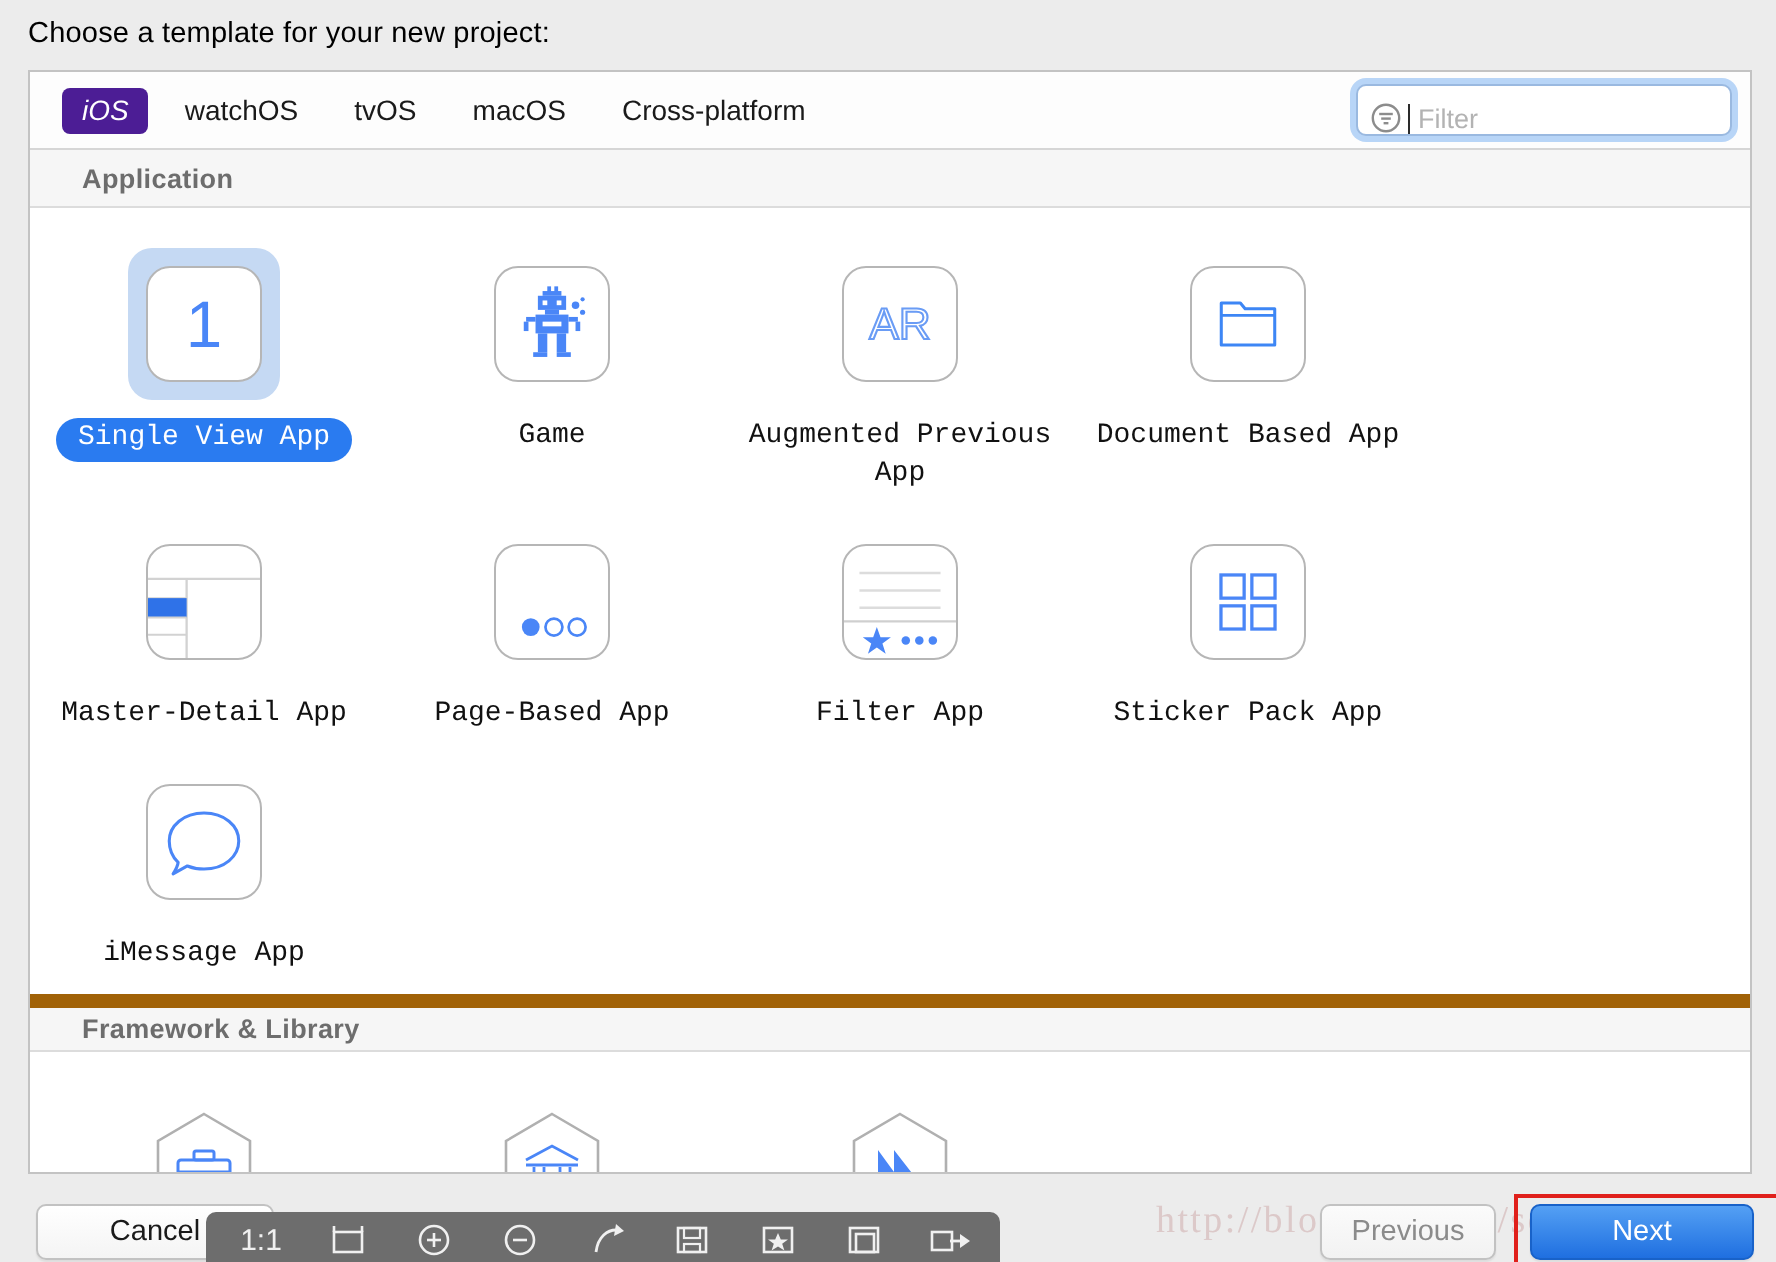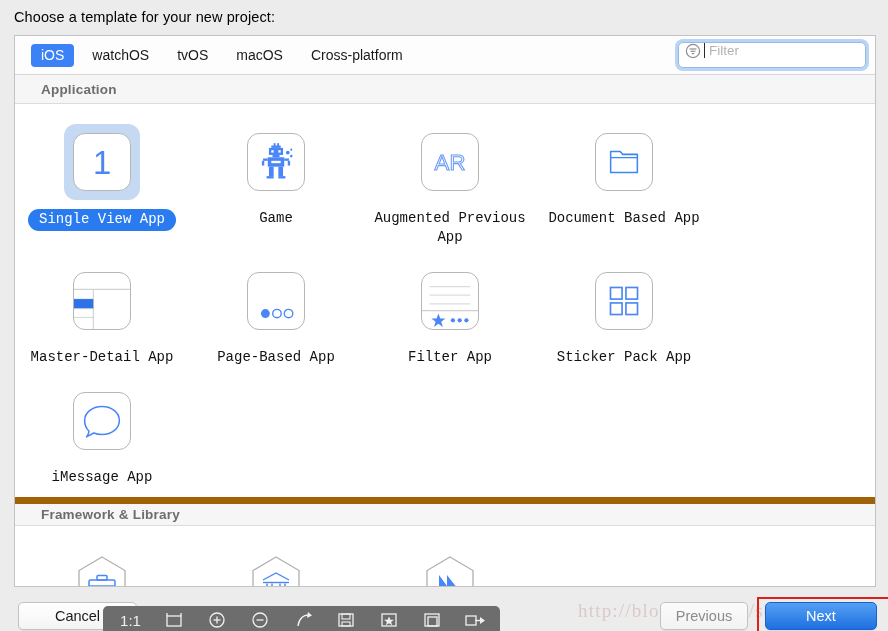--- a/index.html
+++ b/index.html
@@ -35,30 +35,30 @@
     border-bottom: 1px solid #d6d6d6;
     display: flex; align-items: center;
     padding-left: 16px;
   }
   .tab {
     font-size: 14px; color: #1a1a1a;
     padding: 3px 10px 4px; margin-right: 8px;
     border-radius: 4px; white-space: nowrap;
     cursor: default;
   }
-  .tab.selected { background: #3b82f6; color: #fff; }
+  .tab.selected { background: #4c1d95; color: #fff; font-style: italic; }
 
   .filterbox {
     position: absolute; right: 9px; top: 6px;
     width: 188px; height: 26px;
     background: #fff;
     border: 1px solid #9ab9e0;
     border-radius: 5px;
     box-shadow: 0 0 0 3px rgba(100,164,240,0.45);
-    display: flex; align-items: flex-start;
+    display: flex; align-items: flex-end;
     padding: 0 6px;
   }
   .filter-icon { width: 16px; height: 16px; flex: 0 0 16px; margin-right: 3px; }
   .filter-caret {
     width: 1px; height: 15px; background: #2b2b2b; margin-right: 4px;
   }
   .filter-ph { font-size: 13.5px; color: #b3b3b3; }
 
   
   .section-head {

